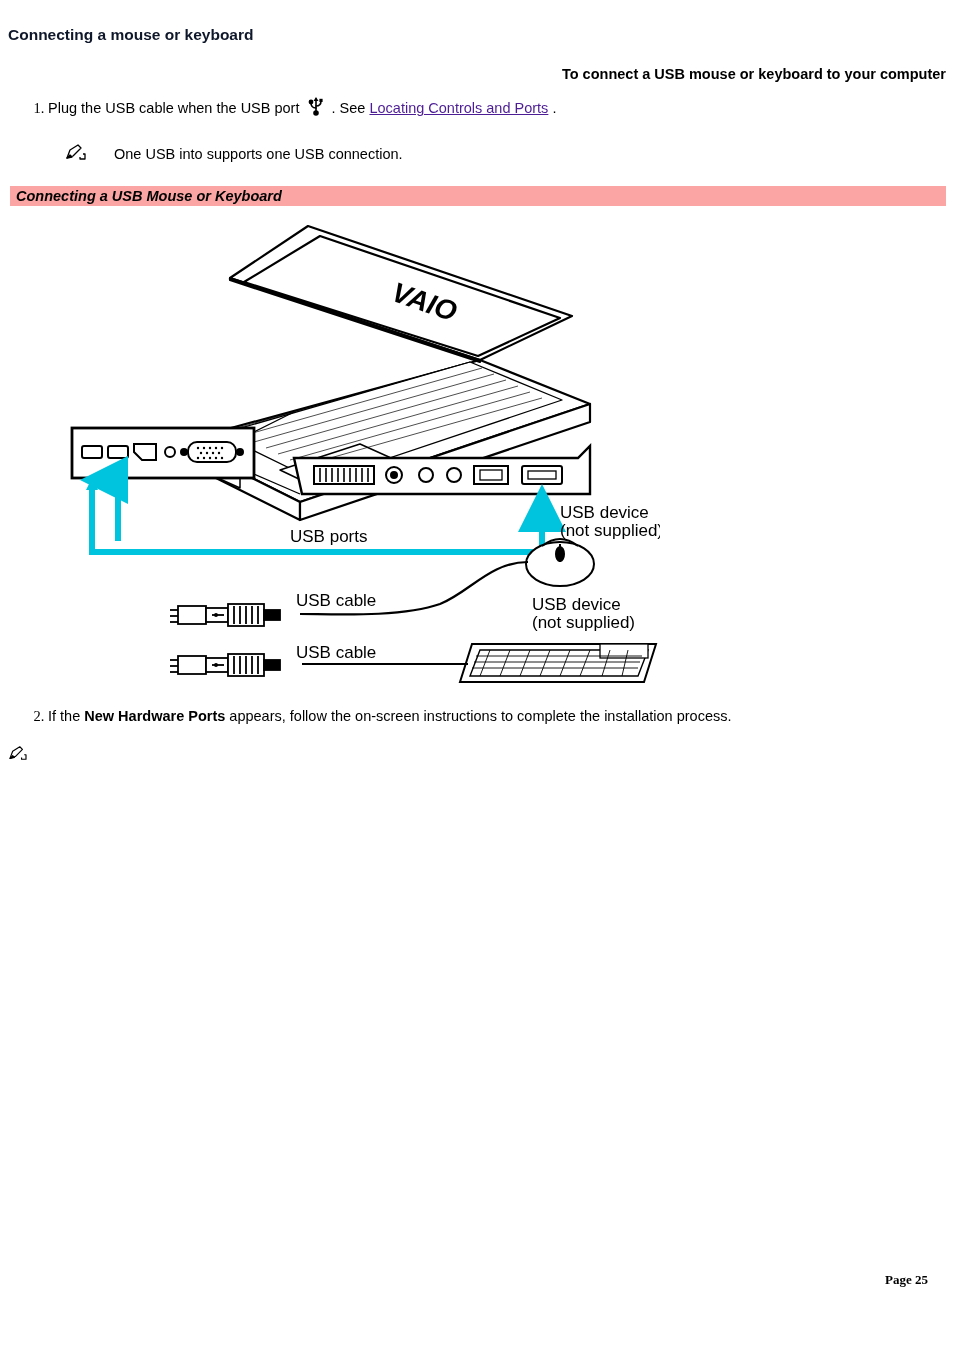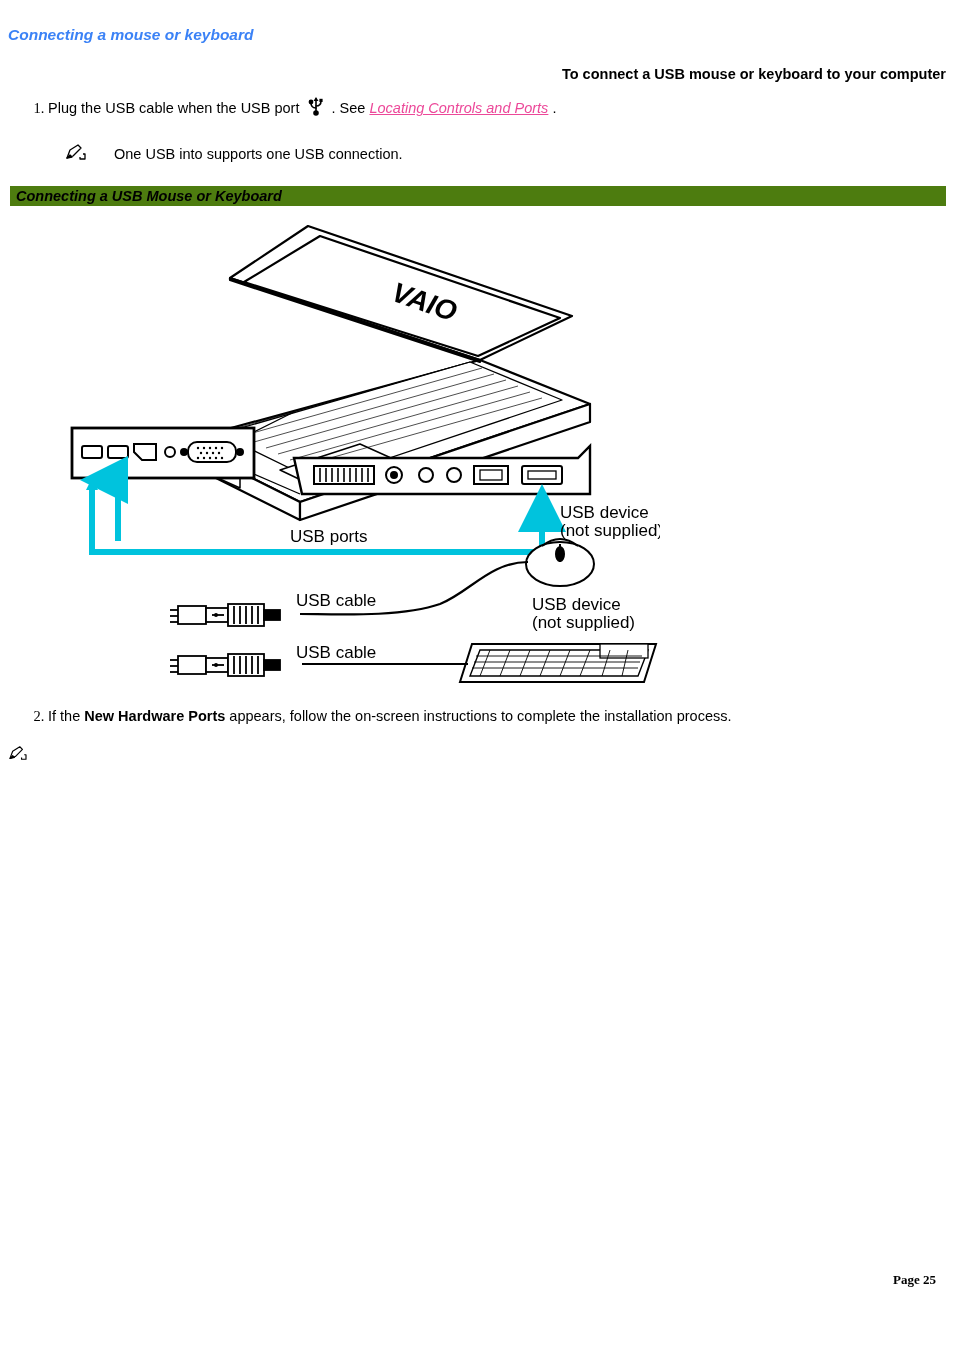--- a/index.html
+++ b/index.html
@@ -11,58 +11,57 @@
     color: #000000;
     width: 954px;
   }
   .page {
     padding: 8px 8px 30px 8px;
     position: relative;
     min-height: 1300px;
     box-sizing: border-box;
   }
   h2.section-title {
-    color: #3b82f6;
+    color: #0f172a;
     font-weight: bold;
     font-size: 15.5px;
     margin: 18px 0 14px 0;
-    font-style: italic;
   }
   p.intro  { margin: 8px 0 20px 0; line-height: 1.45; }
   p.subhead { font-weight: bold; margin: 22px 0 14px 0; text-align: right; }
   ol.steps {
     margin: 0 0 18px 40px;
     padding: 0;
   }
   ol.steps > li {
     margin-bottom: 14px;
     font-family: Verdana, Arial, sans-serif;
     line-height: 1.5;
   }
   ol.steps > li::marker { font-family: Georgia, 'Times New Roman', serif; }
-  a.link { color: #ec4899; text-decoration: underline; font-style: italic; }
+  a.link { color: #4c1d95; text-decoration: underline; }
 
   .usb-glyph {
     display: inline-block;
     vertical-align: middle;
     margin: 0 3px;
   }
 
   
   .note-row {
     display: flex;
     align-items: center;
     gap: 28px;
     margin: 20px 0 14px 18px;
   }
   .pencil-icon { flex: 0 0 auto; }
 
   
   .banner {
-    background: #4d7c0f;
+    background: #fca5a5;
     font-style: italic;
     font-weight: bold;
     padding: 2px 6px;
     margin-left: 2px;
     margin-right: 0;
     box-sizing: border-box;
   }
 
   .diagram-wrap {
     margin: 6px 0 18px 62px;
@@ -73,21 +72,21 @@
   .diagram-wrap svg { display:block; }
 
   .footnote {
     margin: 14px 0 0 0;
     line-height: 1.45;
   }
   .footnote .pencil-inline { vertical-align: middle; margin-right: 4px; }
 
   .pagenum {
     position: absolute;
-    right: 18px;
+    right: 26px;
     bottom: 12px;
     font-family: Georgia, 'Times New Roman', serif;
     font-size: 13px;
     font-weight: bold;
   }
 </style>
 </head>
 <body>
 
 <div class="page">

